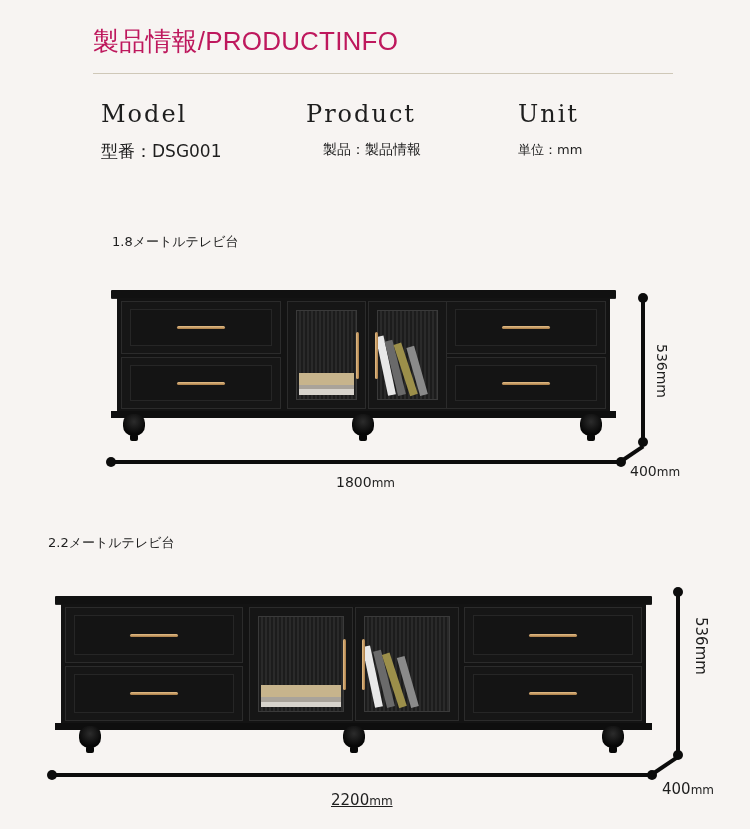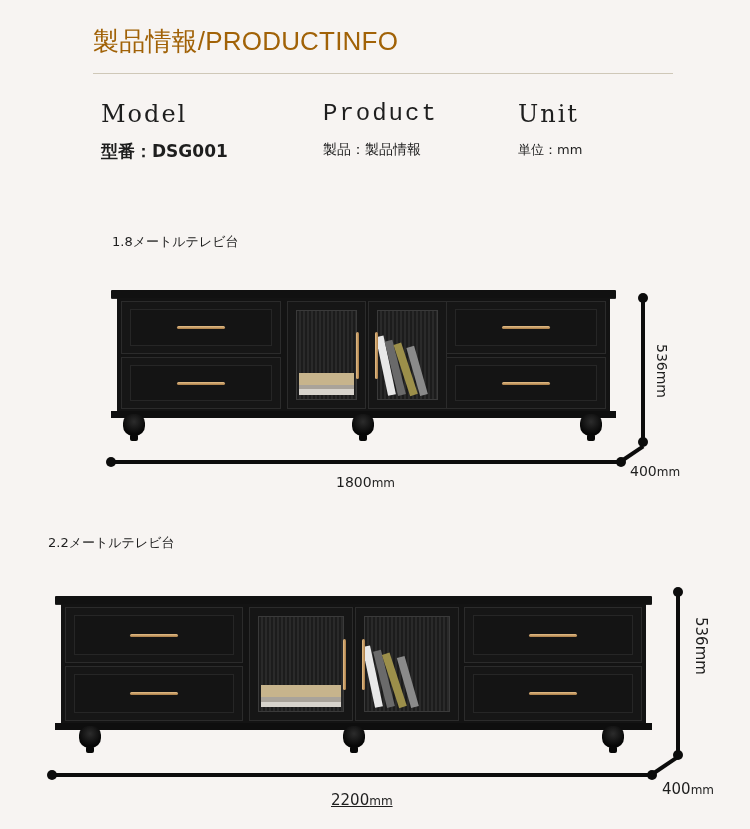--- a/index.html
+++ b/index.html
@@ -9,21 +9,21 @@
       position: relative;
       overflow: hidden;
       font-family: "DejaVu Sans", sans-serif;
       color: #1a1a1a;
     }
     .abs { position: absolute; }
     .title {
       left: 93px; top: 24px;
       font-family: "Liberation Sans", sans-serif;
       font-size: 26px; letter-spacing: 0.2px;
-      color: #a16207;
+      color: #be185d;
     }
     .divider {
       left: 93px; top: 73px; width: 580px; height: 1px;
       background: #cfc8b8;
     }
     .spec-head {
       font-family: "DejaVu Serif", serif;
       font-size: 24px; letter-spacing: 2px; color: #1e1e1e;
       top: 100px;
       text-align: center;
@@ -103,22 +103,22 @@
     .line { position: absolute; background: #0c0c0c; }
     .dot { position: absolute; width: 10px; height: 10px; border-radius: 50%; background: #0c0c0c; margin: -5px 0 0 -5px; }
   </style>
 </head>
 <body>
 
 <div class="abs title">製品情報/PRODUCTINFO</div>
 <div class="abs divider"></div>
 
 <div class="abs spec-head" style="left:101px;">Model</div>
-<div class="abs spec-val" style="left:101px;font-weight:bold;">型番：DSG001</div>
-<div class="abs spec-head" style="left:323px;font-family:Liberation Mono, monospace;">Product</div>
+<div class="abs spec-val" style="left:101px;">型番：DSG001</div>
+<div class="abs spec-head" style="left:306px;">Product</div>
 <div class="abs spec-val small" style="left:323px;">製品：製品情報</div>
 <div class="abs spec-head" style="left:518px;">Unit</div>
 <div class="abs spec-val" style="left:518px; font-size:13px; top:141px;">単位：mm</div>
 
 <div class="abs variant-label" style="left:112px; top:233px;">1.8メートルテレビ台</div>
 
 <div class="abs cabinet" style="left:111px; top:290px; width:505px; height:140px;">
   <div class="top-slab"></div>
   <div class="body">
     <div class="bay" style="left:4px; width:160px;">

